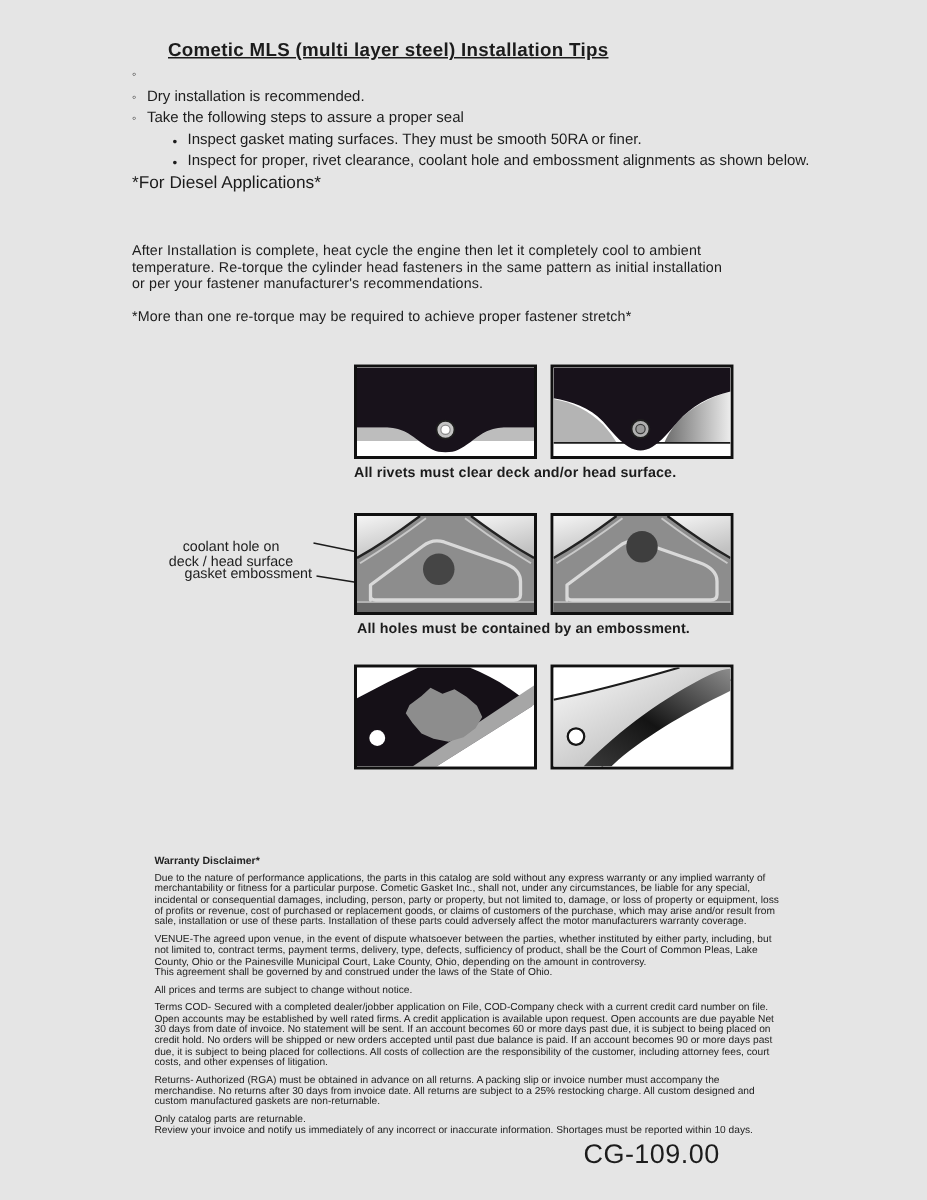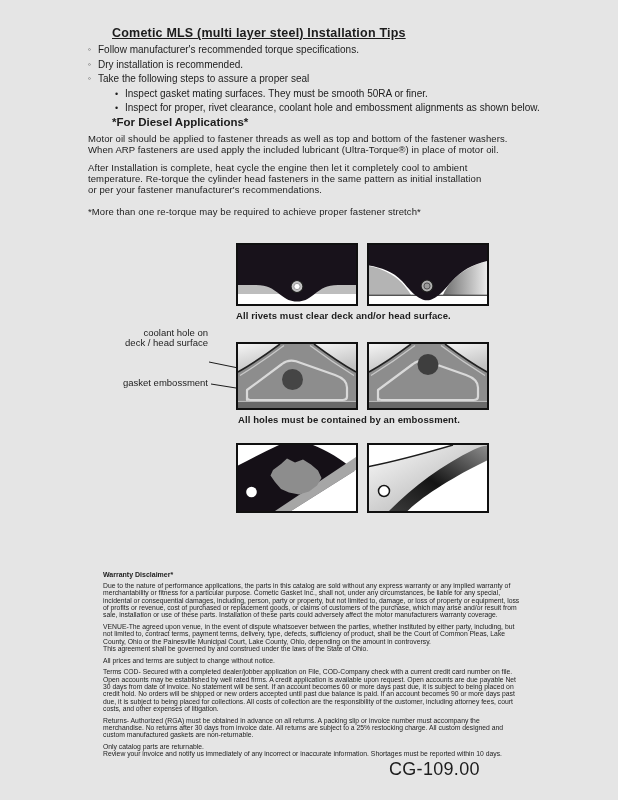--- a/index.html
+++ b/index.html
@@ -9,37 +9,37 @@
   .abs{position:absolute;}
   
   .title{left:112px;top:26px;font-size:12.5px;font-weight:bold;text-decoration:underline;letter-spacing:.2px;}
   
   .tips{left:88px;top:43px;width:470px;font-size:10px;line-height:14.6px;}
   .tip{display:flex;}
   .tip .m{width:10px;flex:0 0 10px;font-size:8px;line-height:14.6px;}
   .tip.sub{margin-left:27px;}
   .tip.sub .m{font-size:9px;}
   
-  .diesel-h{left:88px;top:116px;font-size:11.5px;font-weight:bold;margin-left:24px;}
+  .diesel-h{left:88px;top:116px;font-size:11.5px;font-weight:normal;}
   .body-p{left:88px;top:0;font-size:9.5px;line-height:10.9px;white-space:pre-line;letter-spacing:.1px;}
   .p1{top:134px;}
   .p2{top:163px;}
   .note{top:207px;}
   
   .dg-label{width:122px;text-align:center;font-size:13px;font-weight:bold;letter-spacing:.3px;margin-top:25px;}
   .dg-box{border:2px solid #101010;width:118px;background:#fff;line-height:0;}
   .dg-caption{font-size:9.5px;font-weight:bold;letter-spacing:.1px;line-height:11px;white-space:pre-line;}
   .lab-r1{left:236px;top:229px;} .lab-w1{left:367px;top:229px;}
   .box-r1{left:236px;top:243px;height:59px;} .box-w1{left:367px;top:243px;height:59px;}
   .cap1{left:236px;top:310px;}
   .lab-r2{left:236px;top:329px;} .lab-w2{left:367px;top:329px;}
   .box-r2{left:236px;top:342px;height:64px;} .box-w2{left:367px;top:342px;height:64px;}
   .cap2{left:238px;top:414px;}
   .callout{left:100px;width:108px;text-align:right;font-size:9.5px;line-height:10px;white-space:pre-line;}
-  .co1{top:328px;} .co2{top:378px;text-align:right;}
+  .co1{top:360px;text-align:center;} .co2{top:378px;text-align:right;}
   .leaders{left:0;top:0;width:618px;height:800px;pointer-events:none;}
   .lab-r3{left:236px;top:431px;} .lab-w3{left:367px;top:431px;}
   .box-r3{left:236px;top:443px;height:66px;} .box-w3{left:367px;top:443px;height:66px;}
   .cap3{left:236px;top:515px;}
   
   .warranty{left:103px;top:571px;width:417px;color:#222;}
   .warranty h4{margin:0 0 4px 0;font-size:7px;font-weight:bold;}
   .warranty p{margin:0 0 4.5px 0;font-size:6.8px;line-height:7.3px;white-space:pre-line;}
   
   .doc-code{left:389px;top:759px;font-size:18px;letter-spacing:.3px;}
@@ -47,43 +47,40 @@
 </head>
 <body>
 
 <div class="page">
 
   <div class="abs title">Cometic MLS (multi layer steel) Installation Tips</div>
 
   <div class="abs tips">
     <div class="tip">
       <span class="m">◦</span>
-      <span>Follow manufacturer's recommended torque specifications.</span>
     </div>
     <div class="tip">
       <span class="m">◦</span>
       <span>Dry installation is recommended.</span>
     </div>
     <div class="tip">
       <span class="m">◦</span>
       <span>Take the following steps to assure a proper seal</span>
     </div>
     <div class="tip sub">
       <span class="m">•</span>
       <span>Inspect gasket mating surfaces.  They must be smooth 50RA or finer.</span>
     </div>
     <div class="tip sub">
       <span class="m">•</span>
       <span>Inspect for proper, rivet clearance, coolant hole and embossment alignments as shown below.</span>
     </div>
   </div>
 
   <div class="abs diesel-h">*For Diesel Applications*</div>
-  <div class="abs body-p p1">Motor oil should be applied to fastener threads as well as top and bottom of the fastener washers.
-When ARP fasteners are used apply the included lubricant (Ultra-Torque®) in place of motor oil.</div>
   <div class="abs body-p p2">After Installation is complete, heat cycle the engine then let it completely cool to ambient
 temperature. Re-torque the cylinder head fasteners in the same pattern as initial installation
 or per your fastener manufacturer's recommendations.</div>
   <div class="abs body-p note">*More than one re-torque may be required to achieve proper fastener stretch*</div>
 
   <div class="abs dg-label lab-r1">RIGHT</div>
   <div class="abs dg-label lab-w1">WRONG</div>
 
   <div class="abs dg-box box-r1">
     <svg width="118" height="59" viewBox="0 0 118 59">

